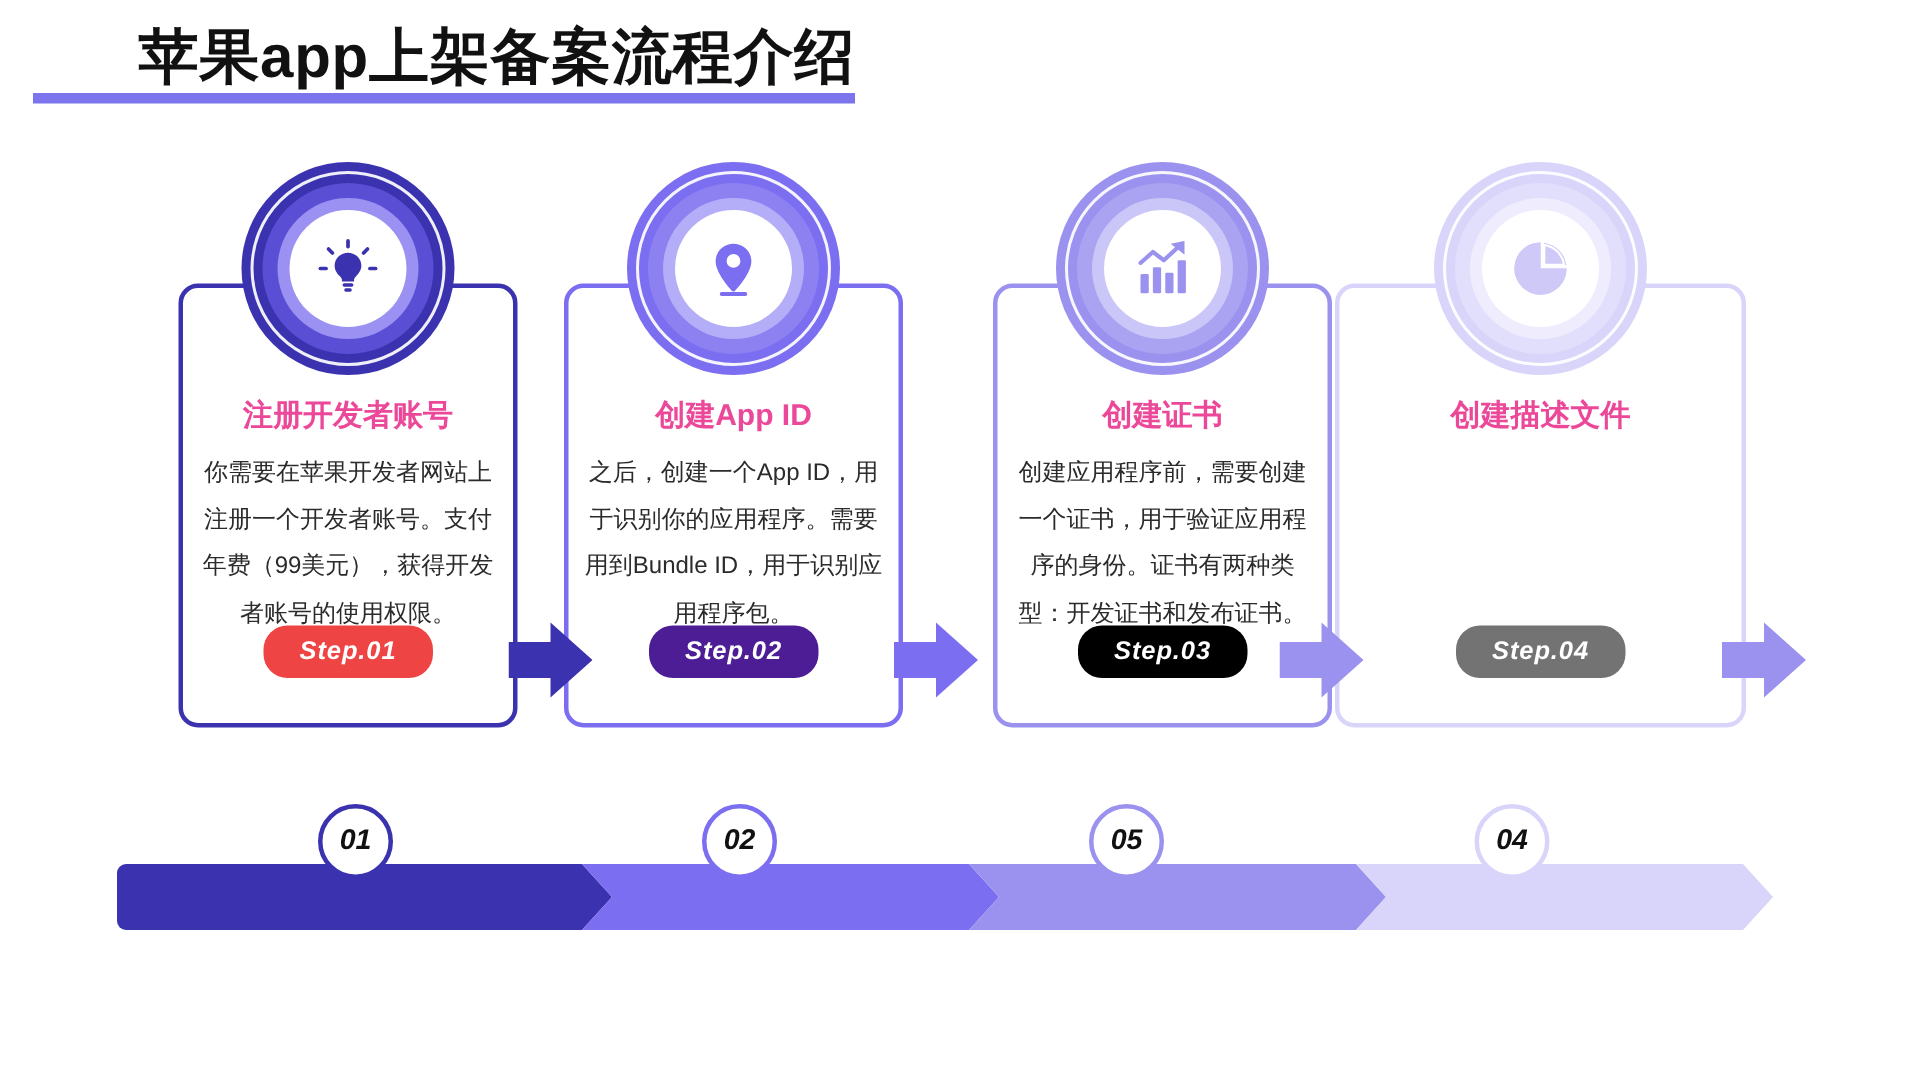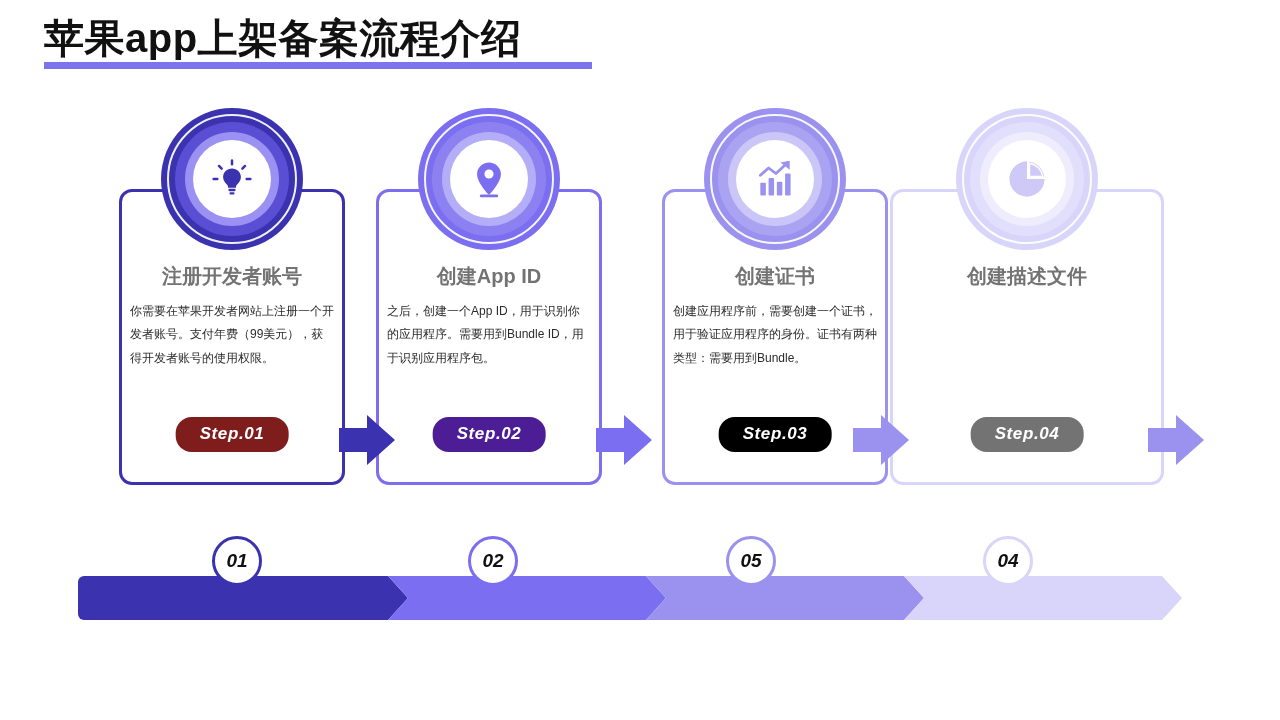--- a/index.html
+++ b/index.html
@@ -11,22 +11,23 @@
     height: 720px;
     background: #ffffff;
     font-family: "Liberation Sans", "DejaVu Sans", sans-serif;
     overflow: hidden;
     position: relative;
   }
 
   
   #page-title-wrap {
     position: absolute;
-    left: 44px;
+    left: 22px;
     top: 16px;
+    text-align: right;
   }
   #page-title {
     font-size: 40px;
     font-weight: bold;
     color: #111111;
     letter-spacing: 0.5px;
     line-height: 1.1;
     white-space: nowrap;
   }
   #title-underline {
@@ -125,30 +126,30 @@
   }
 
   .card-title {
     position: absolute;
     left: 0;
     right: 0;
     top: 155px;
     text-align: center;
     font-size: 20px;
     font-weight: bold;
-    color: #737373;
+    color: #ec4899;
     z-index: 4;
   }
   .card-body {
     position: absolute;
     left: 11px;
     right: 11px;
     top: 192px;
-    text-align: left;
-    font-size: 12px;
+    text-align: center;
+    font-size: 16px;
     line-height: 1.95;
     color: #2b2b2b;
     z-index: 4;
   }
   .step-pill {
     position: absolute;
     left: 50%;
     transform: translateX(-50%);
     bottom: 38px;
     padding: 7px 24px 8px 24px;
@@ -230,21 +231,21 @@
           <rect x="22.7" y="3.5" width="2.6" height="6.5" rx="1.3" fill="#3b32b0"></rect>
           <rect x="22.7" y="3.5" width="2.6" height="6.5" rx="1.3" fill="#3b32b0" transform="rotate(45 24 24)"></rect>
           <rect x="22.7" y="3.5" width="2.6" height="6.5" rx="1.3" fill="#3b32b0" transform="rotate(-45 24 24)"></rect>
           <rect x="22.7" y="3.5" width="2.6" height="6.5" rx="1.3" fill="#3b32b0" transform="rotate(90 24 24)"></rect>
           <rect x="22.7" y="3.5" width="2.6" height="6.5" rx="1.3" fill="#3b32b0" transform="rotate(-90 24 24)"></rect>
         </svg>
       </div>
     </div>
     <div class="card-title">注册开发者账号</div>
     <div class="card-body">你需要在苹果开发者网站上注册一个开发者账号。支付年费（99美元），获得开发者账号的使用权限。</div>
-    <div class="step-pill" style="background:#7f1d1d;">Step.01</div>
+    <div class="step-pill" style="background:#ef4444;">Step.01</div>
   </div>
 
   <div class="connector" style="left:339px;">
     <svg viewBox="0 0 56 54" width="56" height="54">
       <polygon points="0,15 28,15 28,2 56,27 28,52 28,39 0,39" fill="#3b32b0"></polygon>
     </svg>
   </div>
 
   <div class="card-unit" style="left:376px;">
     <div class="card-box" style="border-color:#7b6ef0;"></div>
@@ -286,21 +287,21 @@
           <rect x="8" y="28" width="6" height="14" rx="1" fill="#9a92ee"></rect>
           <rect x="17" y="23" width="6" height="19" rx="1" fill="#9a92ee"></rect>
           <rect x="26" y="27" width="6" height="15" rx="1" fill="#9a92ee"></rect>
           <rect x="35" y="18" width="6" height="24" rx="1" fill="#9a92ee"></rect>
           <polyline points="8,20 17,12 25,18 38,6" fill="none" stroke="#9a92ee" stroke-width="3" stroke-linecap="round" stroke-linejoin="round"></polyline>
           <polygon points="40,4 40,14 30,6" fill="#9a92ee"></polygon>
         </svg>
       </div>
     </div>
     <div class="card-title">创建证书</div>
-    <div class="card-body">创建应用程序前，需要创建一个证书，用于验证应用程序的身份。证书有两种类型：需要用到Bundle。</div>
+    <div class="card-body">创建应用程序前，需要创建一个证书，用于验证应用程序的身份。证书有两种类型：开发证书和发布证书。</div>
     <div class="step-pill" style="background:#000000;">Step.03</div>
   </div>
 
   <div class="connector" style="left:853px;">
     <svg viewBox="0 0 56 54" width="56" height="54">
       <polygon points="0,15 28,15 28,2 56,27 28,52 28,39 0,39" fill="#9a92ee"></polygon>
     </svg>
   </div>
 
   <div class="card-unit" style="left:890px;padding-left:48px;">

